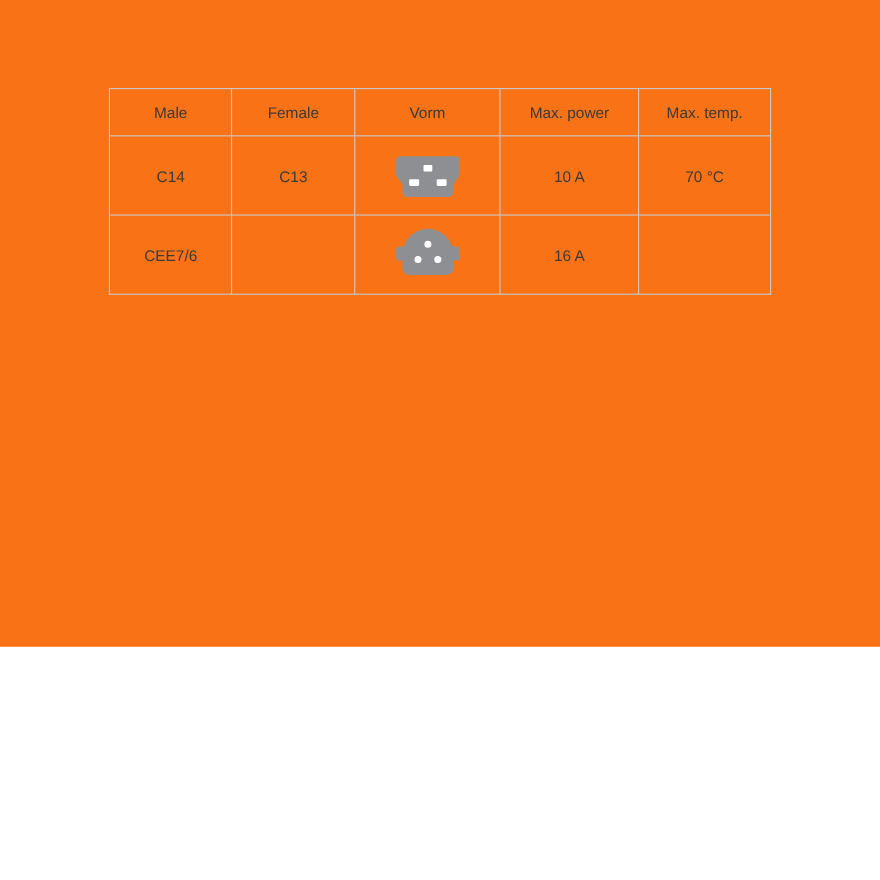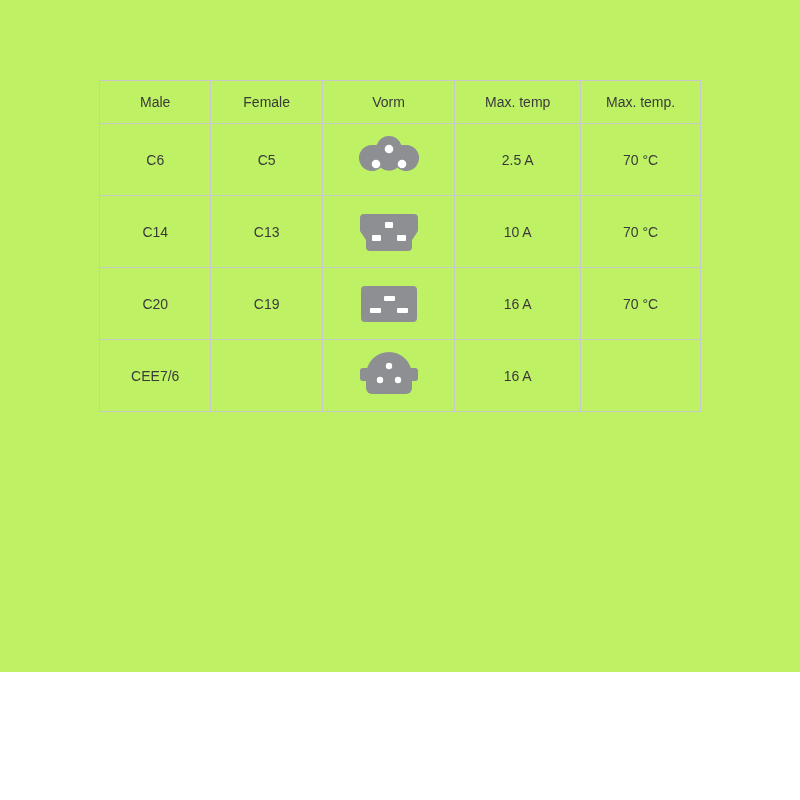--- a/index.html
+++ b/index.html
@@ -6,22 +6,22 @@
     margin: 0;
     padding: 0;
     width: 800px;
     height: 800px;
     background: #ffffff;
     font-family: "Liberation Sans", sans-serif;
   }
   #page {
     position: relative;
     width: 800px;
-    height: 672px;
-    background: #bef264;
+    height: 588px;
+    background: #f97316;
   }
   table.connector-table {
     position: absolute;
     left: 99px;
     top: 80px;
     width: 602px;
     border-collapse: collapse;
     table-layout: fixed;
   }
   table.connector-table td, table.connector-table th {
@@ -63,78 +63,46 @@
 <body>
 
 <div id="page">
 
   <table class="connector-table">
     <thead>
       <tr>
         <th class="col-male">Male</th>
         <th class="col-female">Female</th>
         <th class="col-vorm">Vorm</th>
-        <th class="col-power">Max. temp</th>
+        <th class="col-power">Max. power</th>
         <th class="col-temp">Max. temp.</th>
       </tr>
     </thead>
     <tbody>
 
-      <tr>
-        <td>C6</td>
-        <td>C5</td>
-        <td class="shape-cell">
-          <div class="shape-wrap">
-            <svg width="70" height="52" viewBox="0 0 70 52">
-              <path class="sh" d="M35 2 a13 13 0 0 1 12.4 9 L52 11 a13 13 0 1 1 -9 22.3 L43 34 a13 13 0 0 1 -16 0 l0 -0.7 A13 13 0 1 1 18 11 l4.6 0 A13 13 0 0 1 35 2 Z"></path>
-              <circle class="hole" cx="35" cy="15" r="4.3"></circle>
-              <circle class="hole" cx="22" cy="30" r="4.3"></circle>
-              <circle class="hole" cx="48" cy="30" r="4.3"></circle>
-            </svg>
-          </div>
-        </td>
-        <td>2.5 A</td>
-        <td>70 °C</td>
-      </tr>
 
 
       <tr>
         <td>C14</td>
         <td>C13</td>
         <td class="shape-cell">
           <div class="shape-wrap">
             <svg width="76" height="44" viewBox="0 0 76 44">
               <path class="sh" d="M13 4 h50 a4 4 0 0 1 4 4 v13 l-6 9 v7 a4 4 0 0 1 -4 4 h-38 a4 4 0 0 1 -4 -4 v-7 l-6 -9 v-13 a4 4 0 0 1 4 -4 Z"></path>
               <rect class="hole" x="34" y="12" width="8" height="6" rx="1"></rect>
               <rect class="hole" x="21" y="25" width="9" height="6" rx="1"></rect>
               <rect class="hole" x="46" y="25" width="9" height="6" rx="1"></rect>
             </svg>
           </div>
         </td>
         <td>10 A</td>
         <td>70 °C</td>
       </tr>
 
 
-      <tr>
-        <td>C20</td>
-        <td>C19</td>
-        <td class="shape-cell">
-          <div class="shape-wrap">
-            <svg width="68" height="44" viewBox="0 0 68 44">
-              <path class="sh" d="M10 4 h48 a4 4 0 0 1 4 4 v28 a4 4 0 0 1 -4 4 h-48 a4 4 0 0 1 -4 -4 v-28 a4 4 0 0 1 4 -4 Z"></path>
-              <rect class="hole" x="29" y="14" width="11" height="5" rx="1"></rect>
-              <rect class="hole" x="15" y="26" width="11" height="5" rx="1"></rect>
-              <rect class="hole" x="42" y="26" width="11" height="5" rx="1"></rect>
-            </svg>
-          </div>
-        </td>
-        <td>16 A</td>
-        <td>70 °C</td>
-      </tr>
 
 
 
       <tr>
         <td>CEE7/6</td>
         <td></td>
         <td class="shape-cell">
           <div class="shape-wrap">
             <svg width="62" height="54" viewBox="0 0 62 54">
               <path class="sh" d="M31 3 a23 23 0 0 1 23 23 v13 a6 6 0 0 1 -6 6 h-34 a6 6 0 0 1 -6 -6 v-13 A23 23 0 0 1 31 3 Z"></path>

